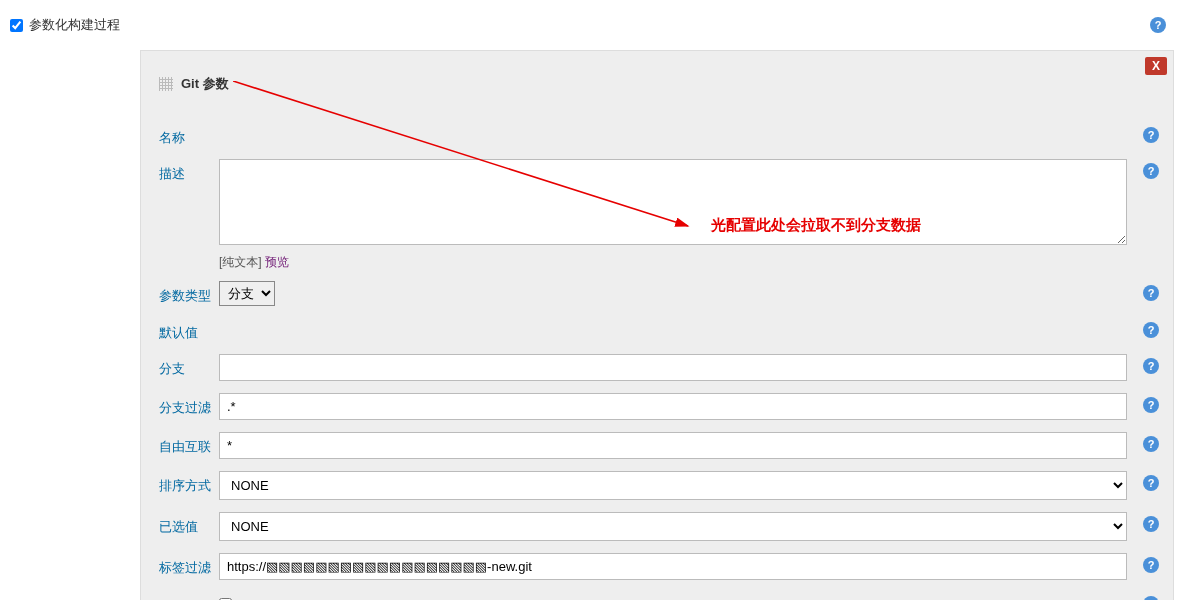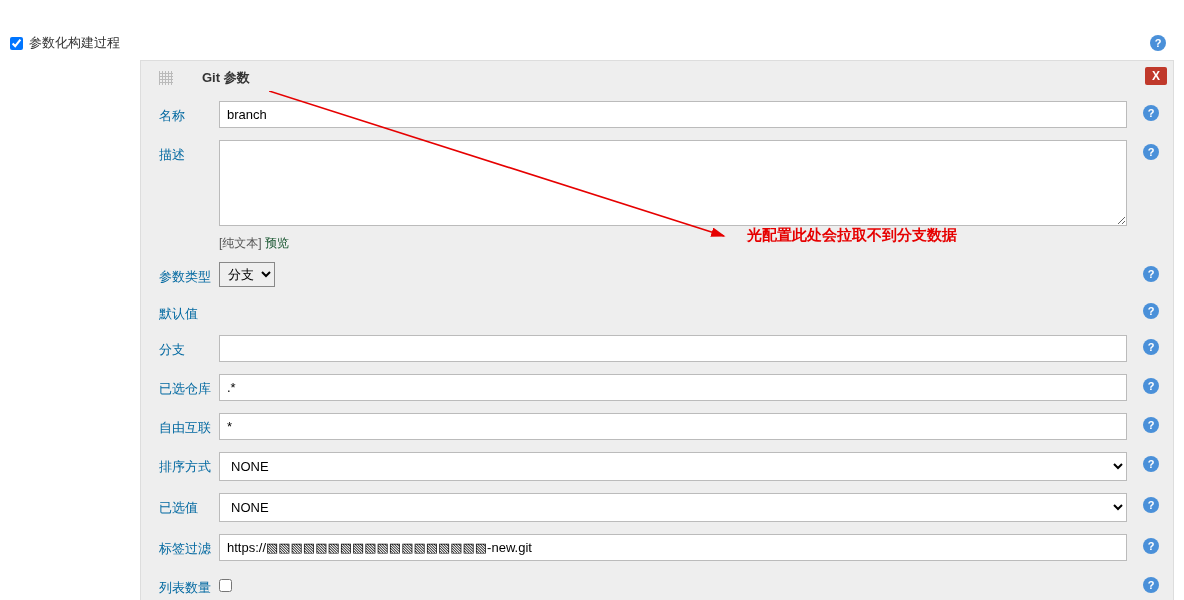--- a/index.html
+++ b/index.html
@@ -6,23 +6,22 @@
     body {
       font-family: Arial, "Microsoft YaHei", sans-serif;
       font-size: 13px;
       background: #fff;
       color: #333;
       width: 1184px;
     }
     .top-checkbox-row {
       display: flex;
       align-items: center;
-      padding: 8px 10px;
+      padding: 16px 10px;
       position: relative;
-      margin-top: 26px;
     }
     .top-checkbox-row label { margin-left: 6px; }
     .help-icon {
       position: absolute;
       right: 18px;
       width: 16px; height: 16px;
       border-radius: 50%;
       background: #4a90d9;
       color: #fff;
       font-size: 11px;
@@ -44,24 +43,23 @@
       background: #c0392b;
       color: #fff;
       font-weight: bold;
       width: 22px; height: 18px;
       font-size: 12px;
       display: flex; align-items: center; justify-content: center;
       cursor: pointer;
       border-radius: 2px;
     }
     .block-header {
-      padding: 8px 18px;
+      padding: 24px 18px;
       display: flex; align-items: center;
       font-weight: bold;
-      gap: 21px;
     }
     .dots-icon {
       width: 14px; height: 14px;
       background: repeating-linear-gradient(90deg,#999 0 1px,transparent 1px 3px),
                   repeating-linear-gradient(0deg,#999 0 1px,transparent 1px 3px);
       background-size: 3px 3px;
       margin-right: 8px;
       opacity: .6;
     }
     .form-row {
@@ -105,25 +103,25 @@
       font-size: 11px;
       font-weight: bold;
       display: flex; align-items: center; justify-content: center;
       cursor: pointer;
     }
     .desc-meta {
       padding: 0 10px 4px 78px;
       font-size: 12px;
       color: #555;
     }
-    .desc-meta a { color: #14532d; cursor: pointer; }
+    .desc-meta a { color: #701a75; cursor: pointer; }
     
     .arrow-wrap {
       position: absolute;
-      left: 128px; top: 30px;
+      left: 92px; top: 30px;
       width: 480px; height: 160px;
       pointer-events: none;
       z-index: 5;
     }
     .arrow-line {
       position: absolute;
       left: 0; top: 0;
       width: 460px; height: 150px;
     }
     .annotation-text {
@@ -167,21 +165,20 @@
           </marker>
         </defs>
         <line x1="0" y1="0" x2="455" y2="145" stroke="#e60000" stroke-width="1.6" marker-end="url(#ah)"></line>
       </svg>
       <span class="annotation-text">光配置此处会拉取不到分支数据</span>
     </div>
   </div>
 
   <div class="form-row">
     <div class="label">名称</div>
-    <div class="control"><input type="text" value="branch" style=""></div>
     <span class="row-help">?</span>
   </div>
 
   <div class="form-row">
     <div class="label">描述</div>
     <div class="control"><textarea style=""></textarea></div>
     <span class="row-help">?</span>
   </div>
   <div class="desc-meta">
     <span>[纯文本] </span><a>预览</a>
@@ -202,21 +199,21 @@
     <span class="row-help">?</span>
   </div>
 
   <div class="form-row">
     <div class="label">分支</div>
     <div class="control"><input type="text" value="" style=""></div>
     <span class="row-help">?</span>
   </div>
 
   <div class="form-row">
-    <div class="label">已选仓库</div>
+    <div class="label">分支过滤</div>
     <div class="control"><input type="text" value=".*" style=""></div>
     <span class="row-help">?</span>
   </div>
 
   <div class="form-row">
     <div class="label">自由互联</div>
     <div class="control"><input type="text" value="*" style=""></div>
     <span class="row-help">?</span>
   </div>
 

